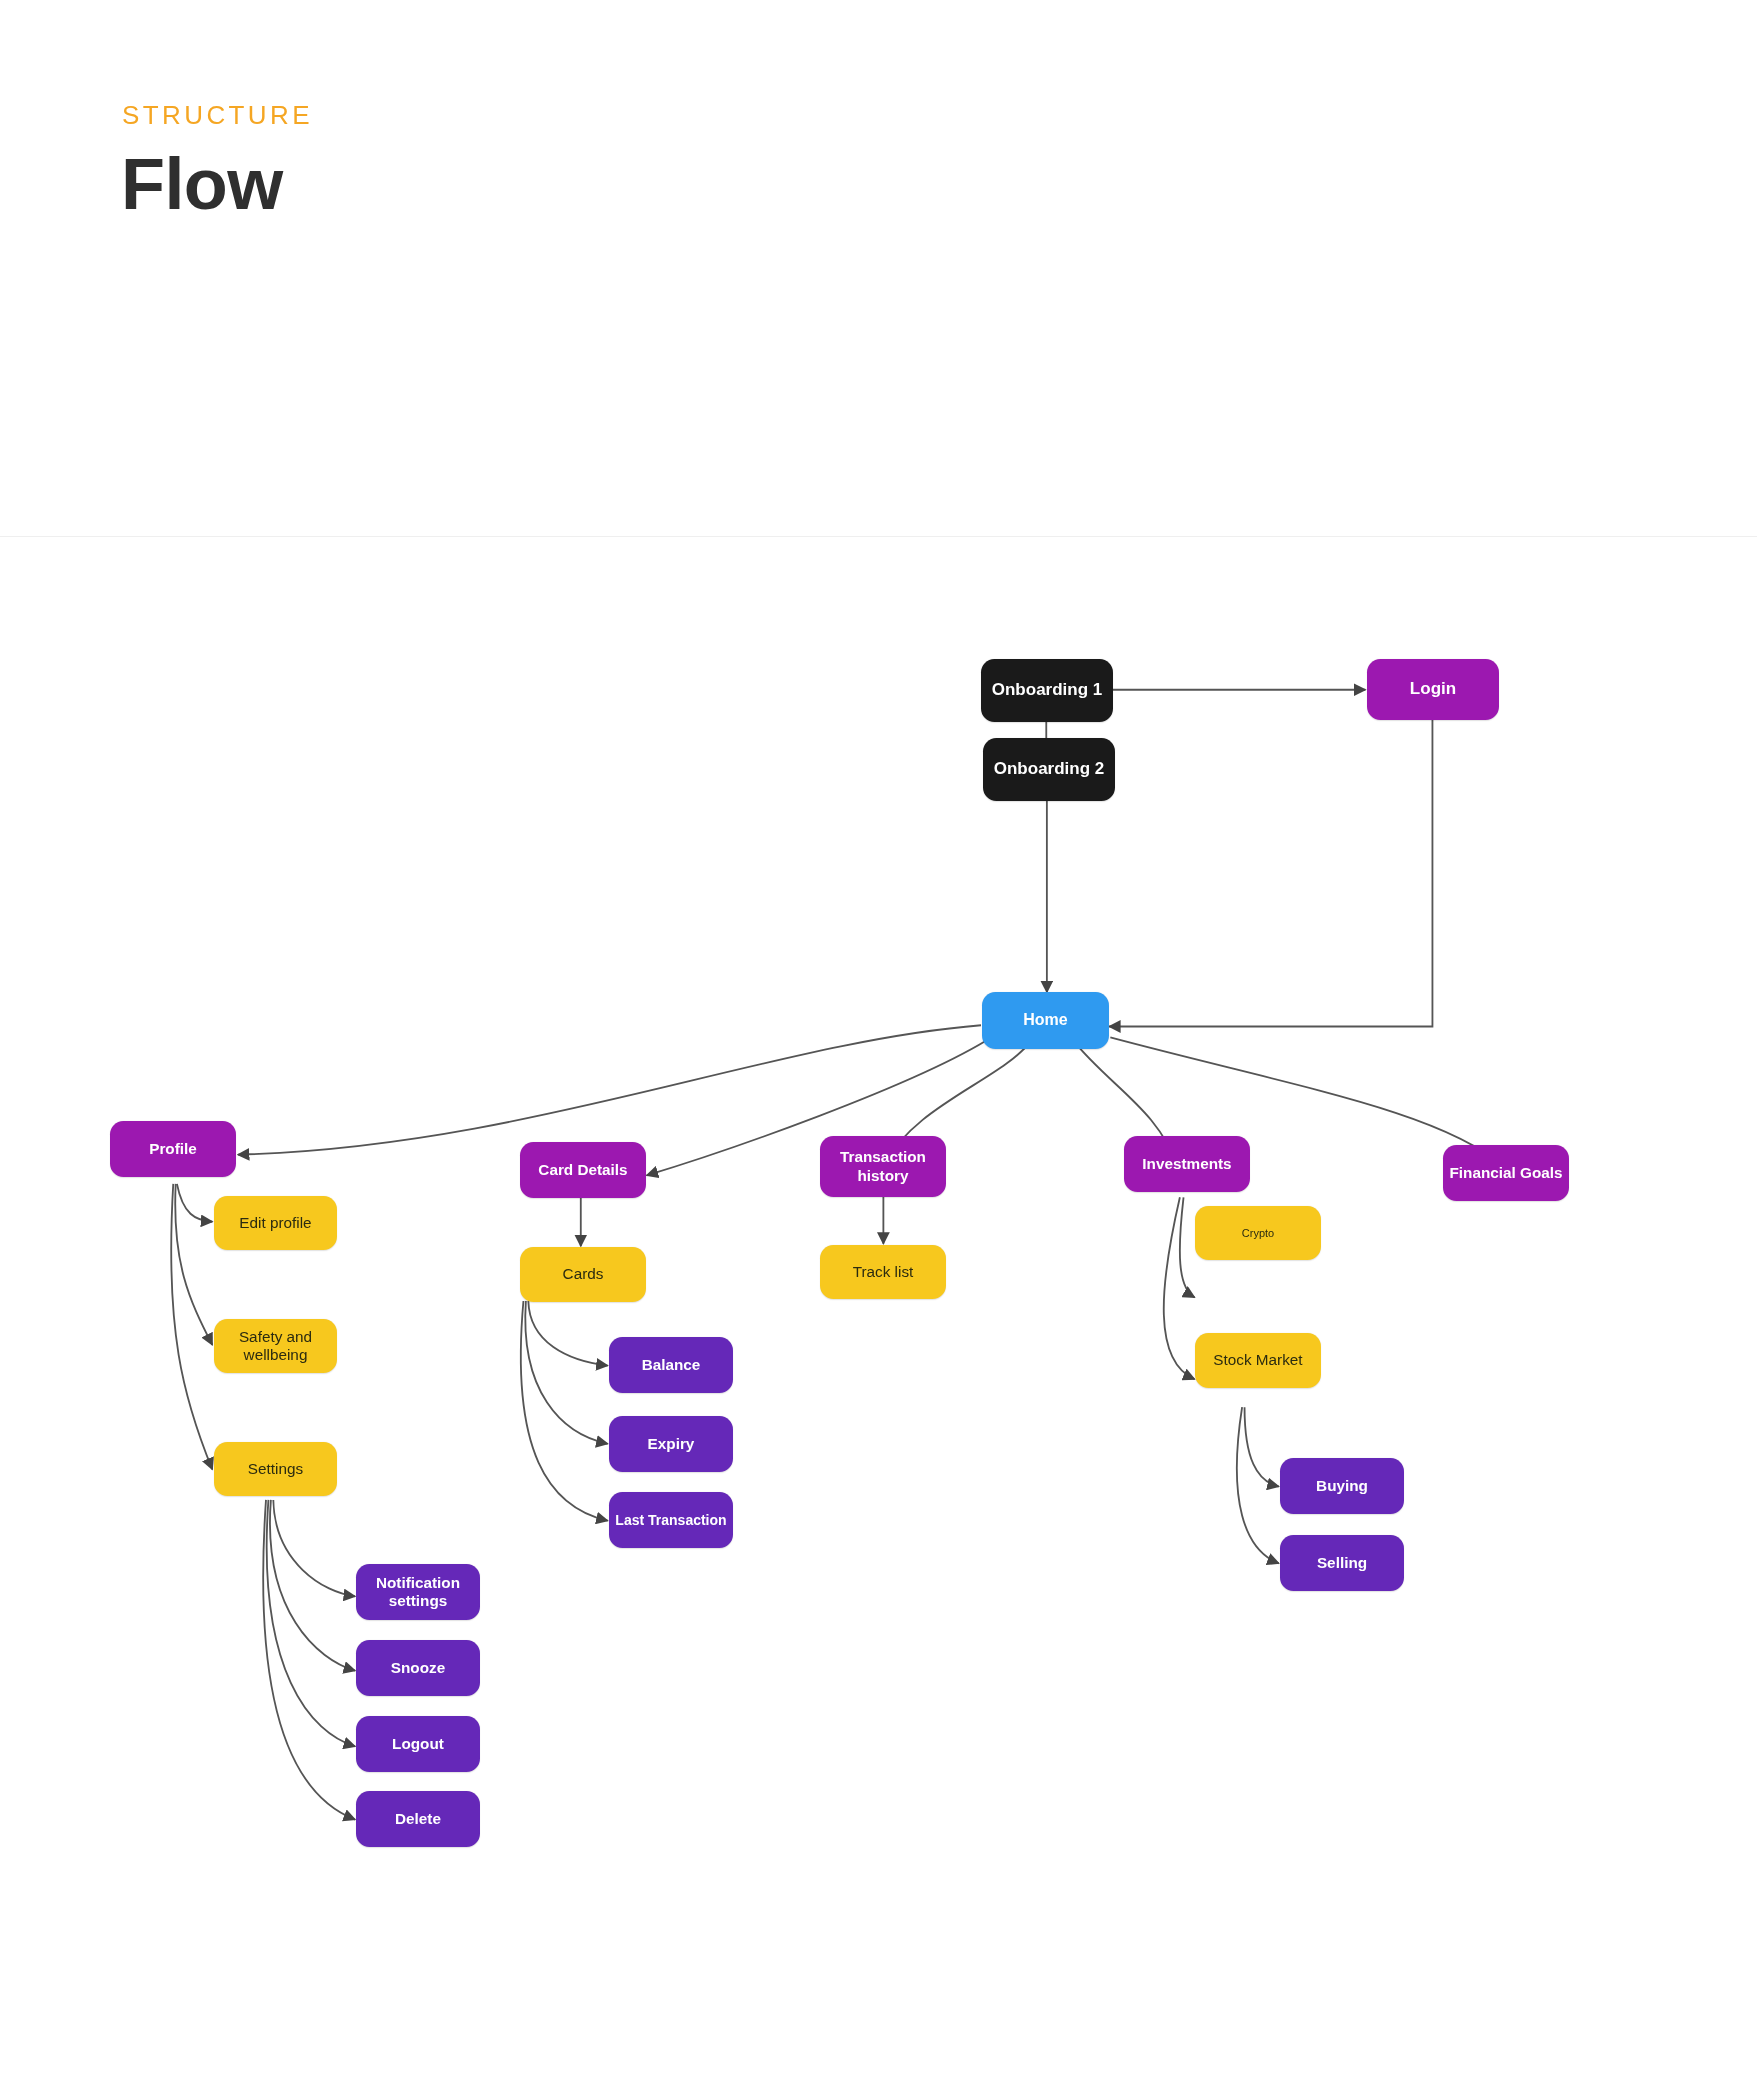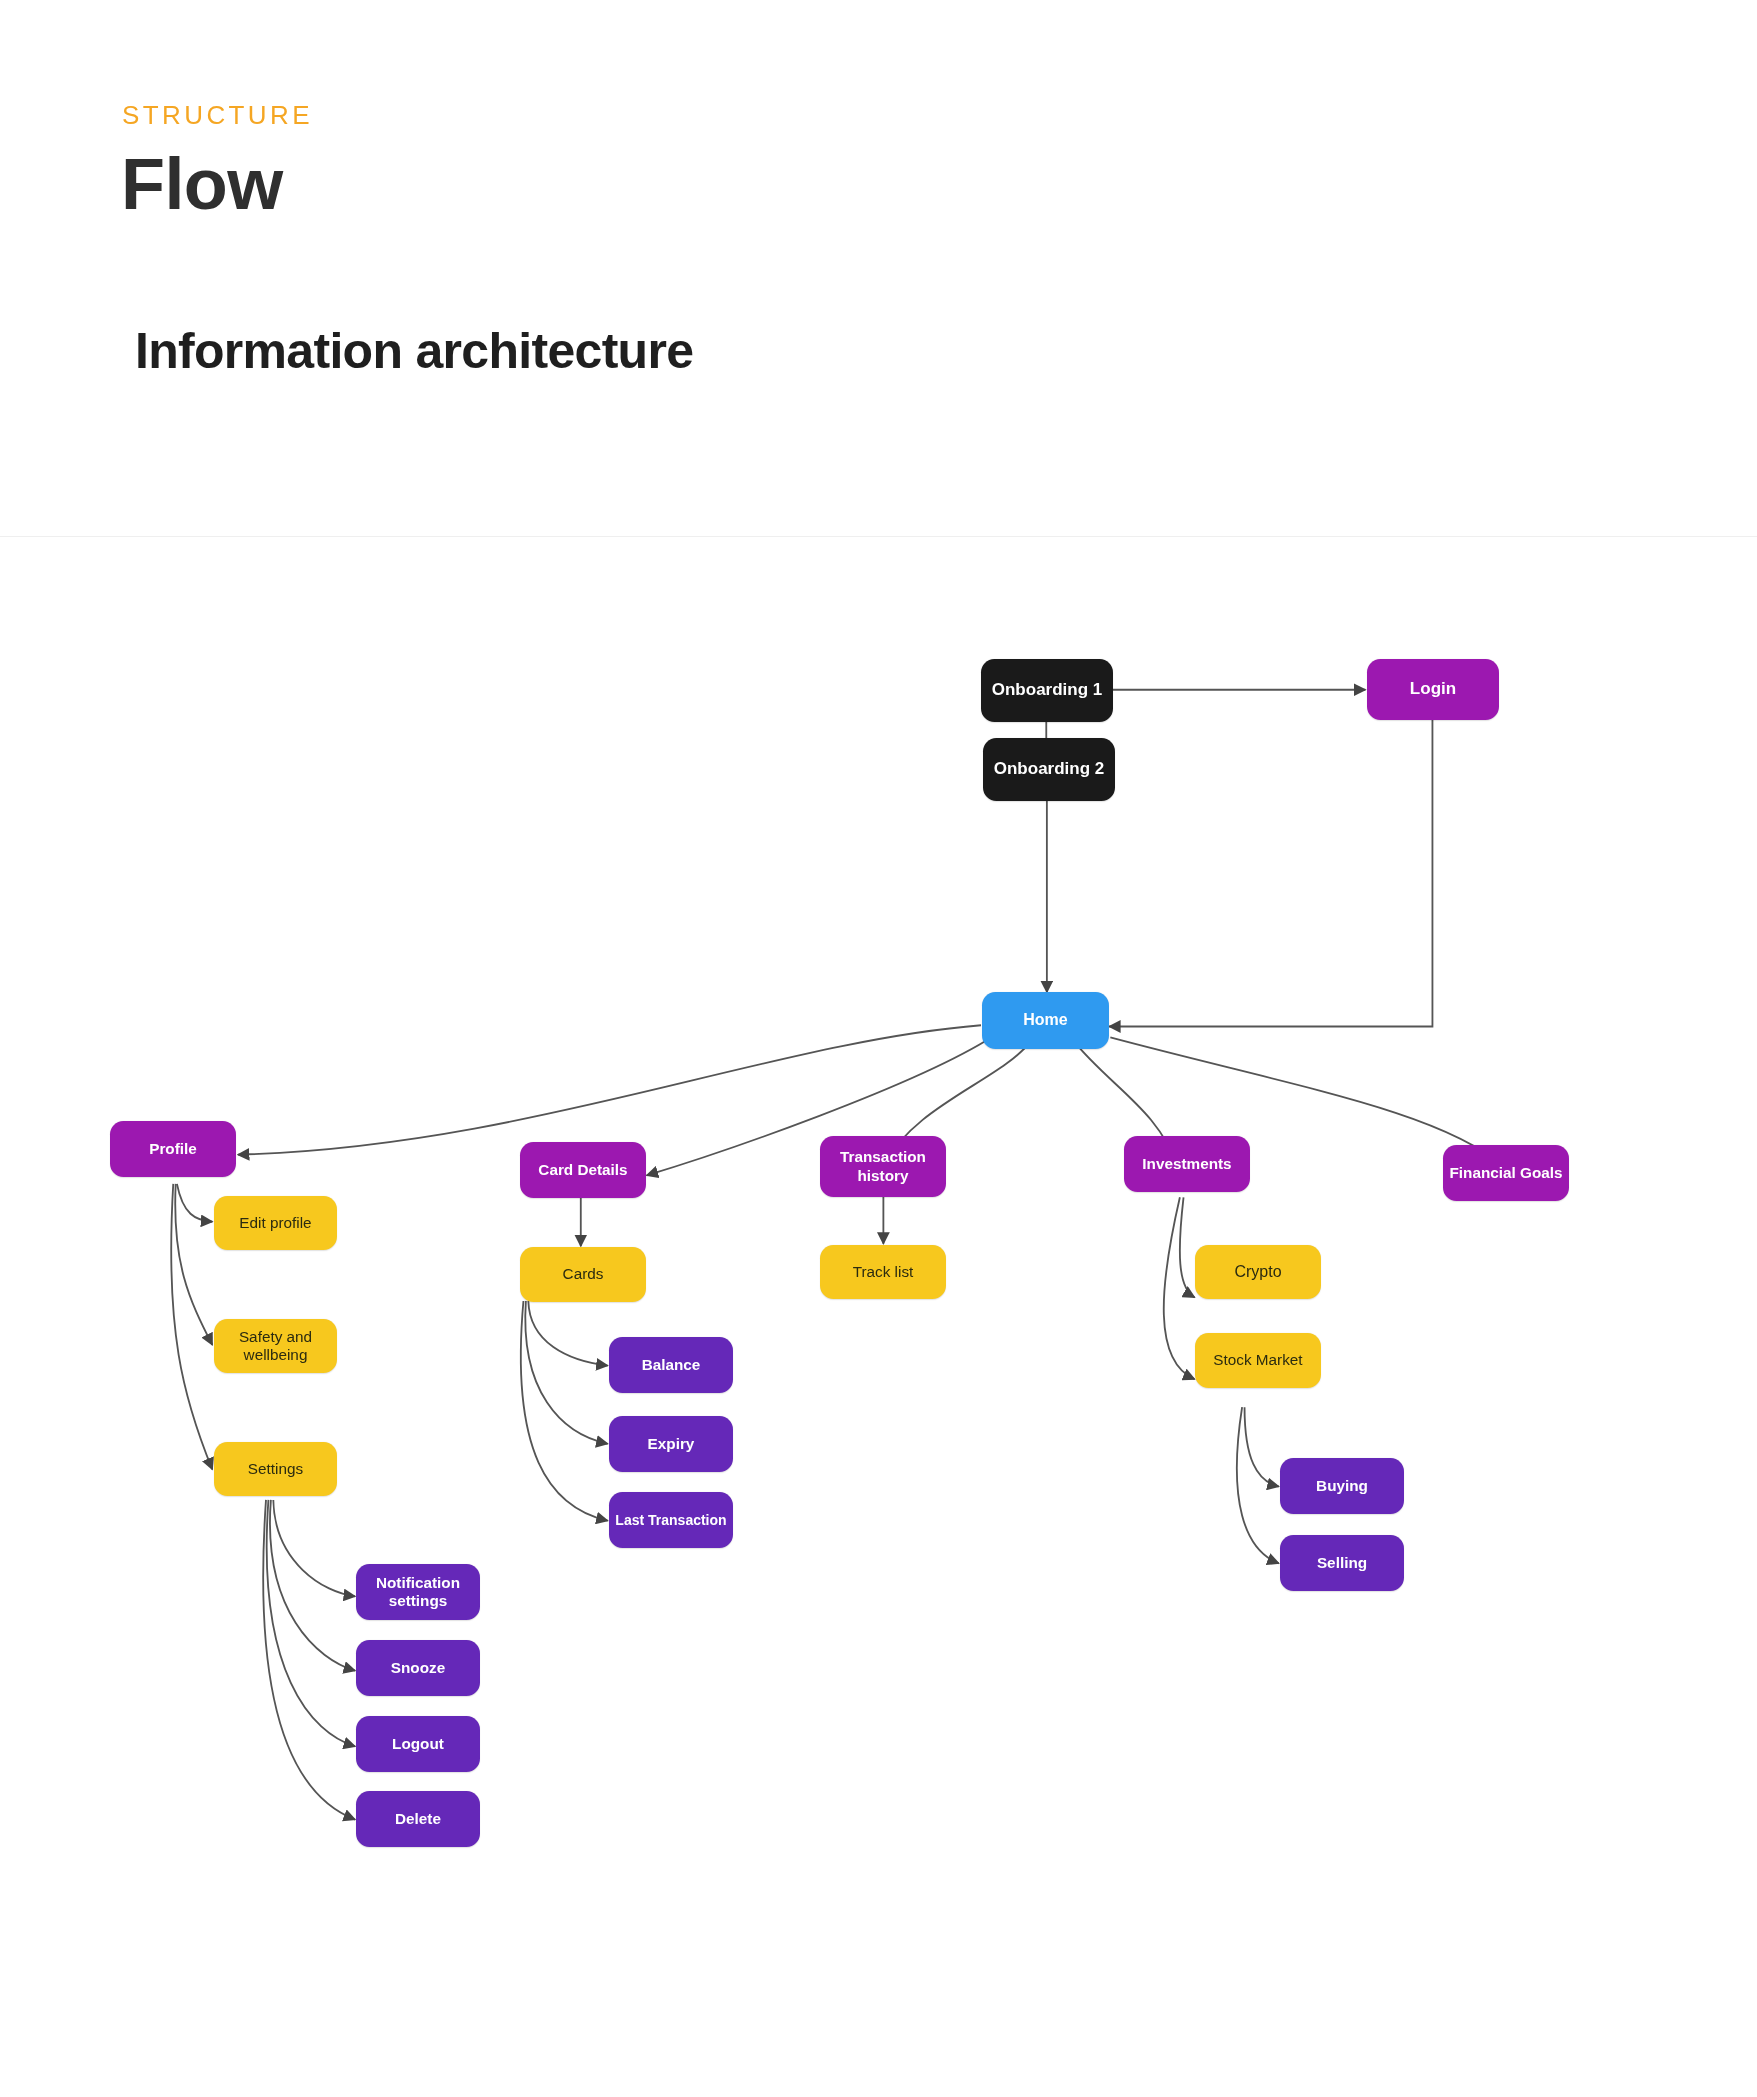--- a/index.html
+++ b/index.html
@@ -106,21 +106,20 @@
   .node.blue    { background: #2f9af0; color: #ffffff; }
   .node.yellow  { background: #f7c81e; color: #2b2b10; font-weight: 400; }
   .node.violet  { background: #6528b8; color: #ffffff; }
 </style>
 </head>
 <body>
 
 <div class="page-header">
   <div class="eyebrow">STRUCTURE</div>
   <div class="page-title">Flow</div>
-  <div class="section-title">Information architecture</div>
 </div>
 
 <div class="diagram">
 
   <svg class="edges" viewBox="0 0 2880 2558" width="1757" height="1561" xmlns="http://www.w3.org/2000/svg">
     <defs>
       <marker id="arrow" viewBox="0 0 10 10" refX="9" refY="5" markerWidth="7" markerHeight="7" orient="auto-start-reverse">
         <path d="M 0 0 L 10 5 L 0 10 z" fill="#444444"></path>
       </marker>
     </defs>
@@ -218,21 +217,21 @@
   </div>
 
   <div class="node yellow" style="left:520px; top:710px; width:126px; height:55px; font-size:15.3px;">
     <span>Cards</span>
   </div>
 
   <div class="node yellow" style="left:820px; top:708px; width:126px; height:54px; font-size:15.3px;">
     <span>Track list</span>
   </div>
 
-  <div class="node yellow" style="left:1195px; top:708px; width:126px; height:54px; font-size:16px;">
+  <div class="node yellow" style="left:1195px; top:669px; width:126px; height:54px; font-size:11px;">
     <span>Crypto</span>
   </div>
 
   <div class="node yellow" style="left:1195px; top:796px; width:126px; height:55px; font-size:15.3px;">
     <span>Stock Market</span>
   </div>
 
   <div class="node violet" style="left:356px; top:1027px; width:124px; height:56px; font-size:15.3px;">
     <span>Notification settings</span>
   </div>

